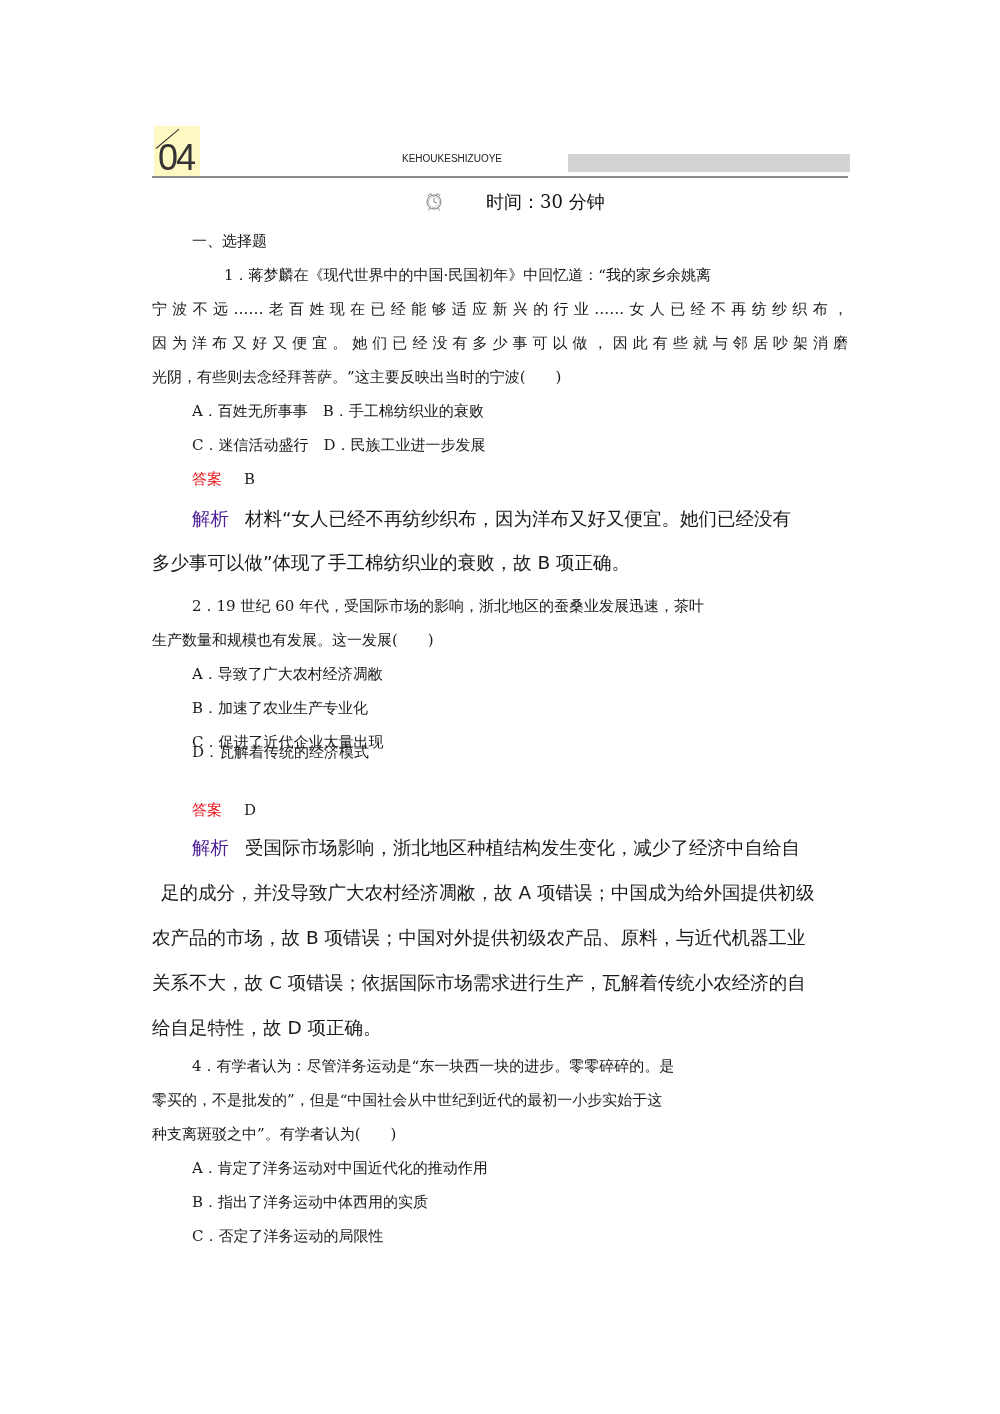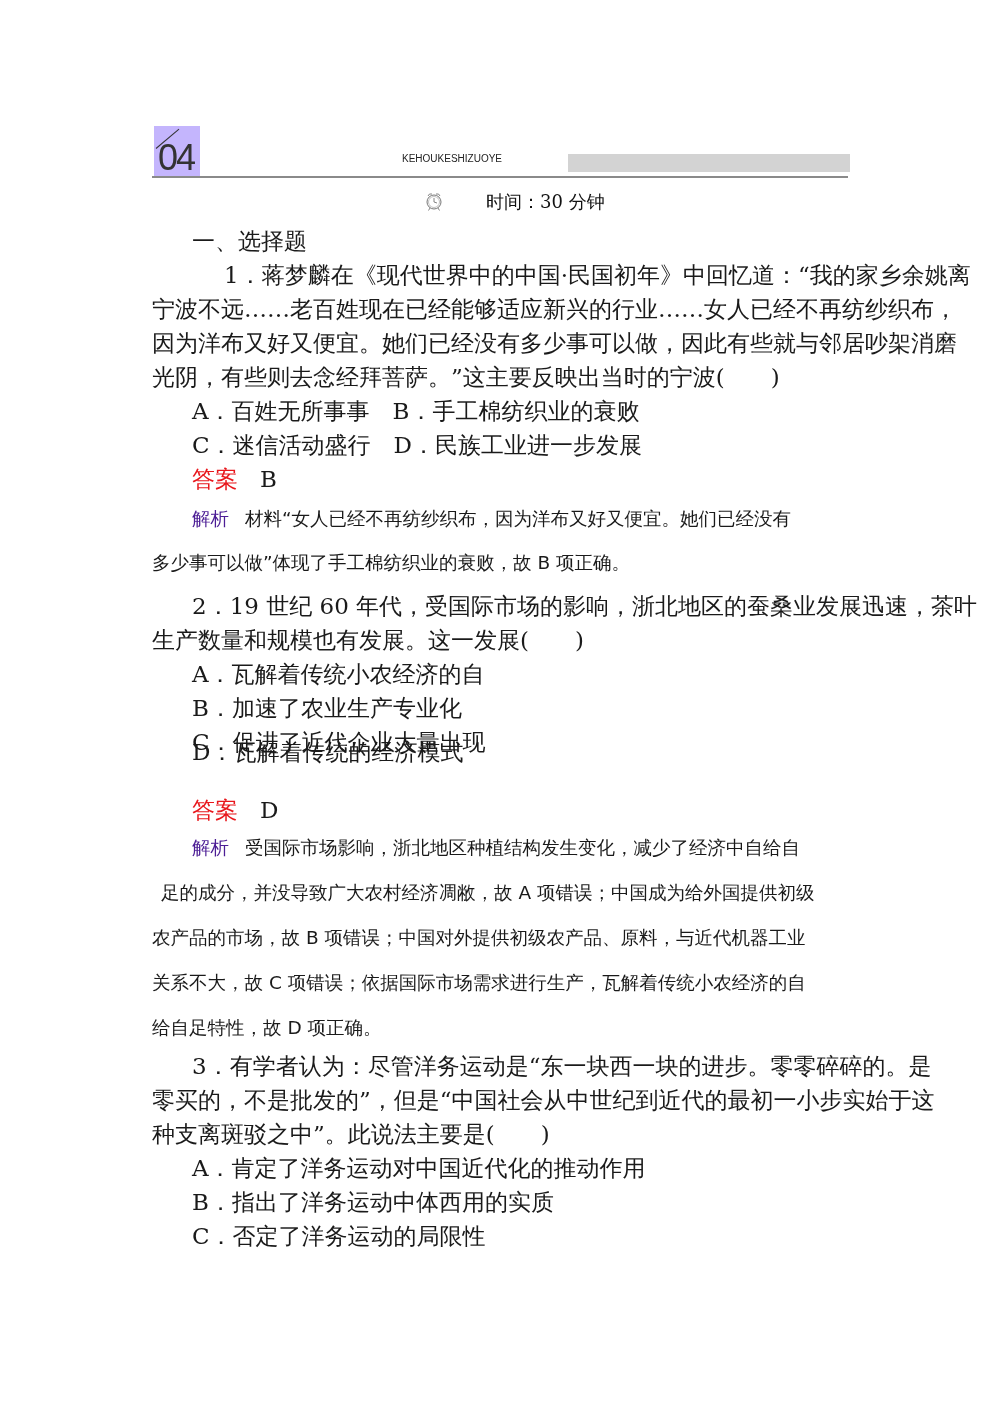--- a/index.html
+++ b/index.html
@@ -2,34 +2,34 @@
 <html><head>
 <meta charset="utf-8">
 <style>
   html, body { margin: 0; padding: 0; background: #ffffff; }
   body { width: 1000px; height: 1414px; position: relative; overflow: hidden;
          font-family: "DejaVu Serif", "Liberation Serif", serif; color: #1a1a1a; }
   .page { position: absolute; left: 152px; top: 0; width: 696px; }
 
   
   .hdr { position: absolute; left: 0; top: 122px; width: 696px; height: 56px; }
-  .hdr-num-box { position: absolute; left: 2px; top: 4px; width: 46px; height: 50px; background: #c4b5fd; overflow: hidden; }
+  .hdr-num-box { position: absolute; left: 2px; top: 4px; width: 46px; height: 50px; background: #fef9c3; overflow: hidden; }
   .hdr-num { position: absolute; left: 4px; top: 12px; font-family: "Liberation Sans", sans-serif; font-size: 36px; font-weight: 300; color: #333; letter-spacing: -2px; line-height: 40px; }
   .hdr-slash { position: absolute; left: 2px; top: 6px; width: 30px; height: 1px; background: #333; transform: rotate(-40deg); transform-origin: left center; top: 22px; }
   .hdr-title { position: absolute; left: 54px; top: 6px; font-family: "DejaVu Serif", serif; font-size: 36px; font-weight: 900; color: #111; letter-spacing: 1px; line-height: 44px; }
   .hdr-en { position: absolute; left: 250px; top: 28px; font-family: "Liberation Sans", sans-serif; font-size: 10px; color: #222; letter-spacing: 0px; line-height: 18px; }
   .hdr-bar { position: absolute; left: 416px; top: 32px; width: 282px; height: 18px; background: #d3d3d3; }
   .hdr-rule { position: absolute; left: 0; top: 54px; width: 696px; height: 2px; background: #8a8a8a; }
 
   
   .time-row { position: absolute; left: 0; top: 188px; width: 696px; height: 30px; }
   .clock { position: absolute; left: 272px; top: 2px; width: 20px; height: 22px; }
   .time-text { position: absolute; left: 334px; top: 2px; font-size: 18px; line-height: 24px; color: #111; }
 
-  .line { position: absolute; left: 0; width: 696px; font-size: 23px; line-height: 24px; white-space: nowrap; color: #1a1a1a; }
+  .line { position: absolute; left: 0; width: 696px; font-size: 15px; line-height: 24px; white-space: nowrap; color: #1a1a1a; }
   .indent { left: 40px; width: 656px; }
   .ana { font-family: "DejaVu Sans", "Liberation Sans", sans-serif; font-size: 18.5px; }
   .lbl-ans { color: #e8171c; font-family: Liberation Sans, sans-serif; margin-right: 22px; }
   .lbl-ana { color: #4c1d95; font-family: "DejaVu Sans", sans-serif; margin-right: 16px; }
   .justify { text-align: justify; text-align-last: justify; }
 </style>
 </head>
 <body>
 
 <div class="page">
@@ -72,38 +72,38 @@
     </div>
     <div class="line indent ana" style="top:507px;">
       <span class="lbl-ana">解析</span><span>材料“女人已经不再纺纱织布，因为洋布又好又便宜。她们已经没有</span>
     </div>
     <div class="line ana" style="top:551px;">多少事可以做”体现了手工棉纺织业的衰败，故 B 项正确。</div>
   </div>
 
   <div>
     <div class="line indent" style="top:594px;">2．19 世纪 60 年代，受国际市场的影响，浙北地区的蚕桑业发展迅速，茶叶</div>
     <div class="line" style="top:628px;">生产数量和规模也有发展。这一发展(　　)</div>
-    <div class="line indent" style="top:662px;">A．瓦解着传统小农经济的自</div>
+    <div class="line indent" style="top:662px;">A．导致了广大农村经济凋敝</div>
     <div class="line indent" style="top:696px;">B．加速了农业生产专业化</div>
     <div class="line indent" style="top:730px;">C．促进了近代企业大量出现</div>
     <div class="line indent" style="top:740px;">D．瓦解着传统的经济模式</div>
     <div class="line indent" style="top:798px;">
       <span class="lbl-ans">答案</span><span>D</span>
     </div>
     <div class="line indent ana" style="top:836px;">
       <span class="lbl-ana">解析</span><span>受国际市场影响，浙北地区种植结构发生变化，减少了经济中自给自</span>
     </div>
     <div class="line ana" style="top:881px;margin-left:9px;">足的成分，并没导致广大农村经济凋敝，故 A 项错误；中国成为给外国提供初级</div>
     <div class="line ana" style="top:926px;">农产品的市场，故 B 项错误；中国对外提供初级农产品、原料，与近代机器工业</div>
     <div class="line ana" style="top:971px;">关系不大，故 C 项错误；依据国际市场需求进行生产，瓦解着传统小农经济的自</div>
     <div class="line ana" style="top:1016px;">给自足特性，故 D 项正确。</div>
   </div>
 
   <div>
-    <div class="line indent" style="top:1054px;">3．有学者认为：尽管洋务运动是“东一块西一块的进步。零零碎碎的。是</div>
+    <div class="line indent" style="top:1054px;">4．有学者认为：尽管洋务运动是“东一块西一块的进步。零零碎碎的。是</div>
     <div class="line" style="top:1088px;">零买的，不是批发的”，但是“中国社会从中世纪到近代的最初一小步实始于这</div>
-    <div class="line" style="top:1122px;">种支离斑驳之中”。此说法主要是(　　)</div>
+    <div class="line" style="top:1122px;">种支离斑驳之中”。有学者认为(　　)</div>
     <div class="line indent" style="top:1156px;">A．肯定了洋务运动对中国近代化的推动作用</div>
     <div class="line indent" style="top:1190px;">B．指出了洋务运动中体西用的实质</div>
     <div class="line indent" style="top:1224px;">C．否定了洋务运动的局限性</div>
   </div>
 
 </div>
 
 </body></html>

